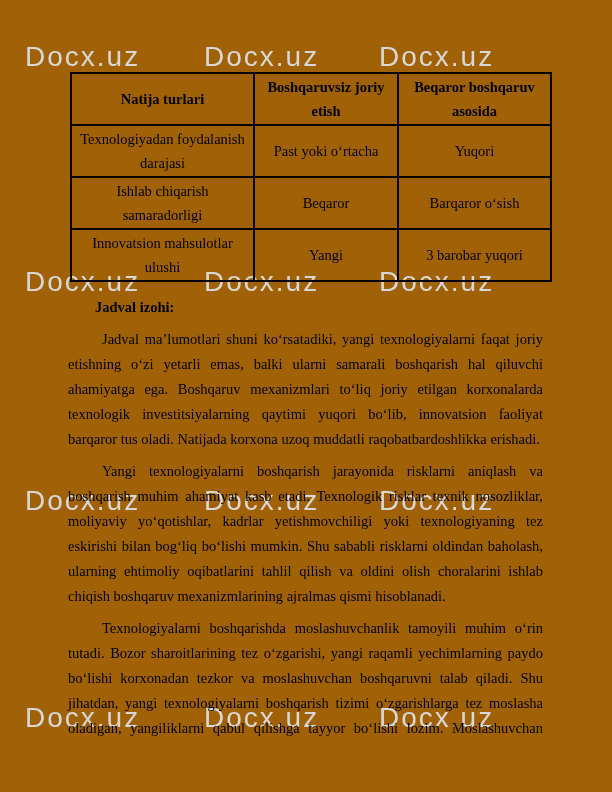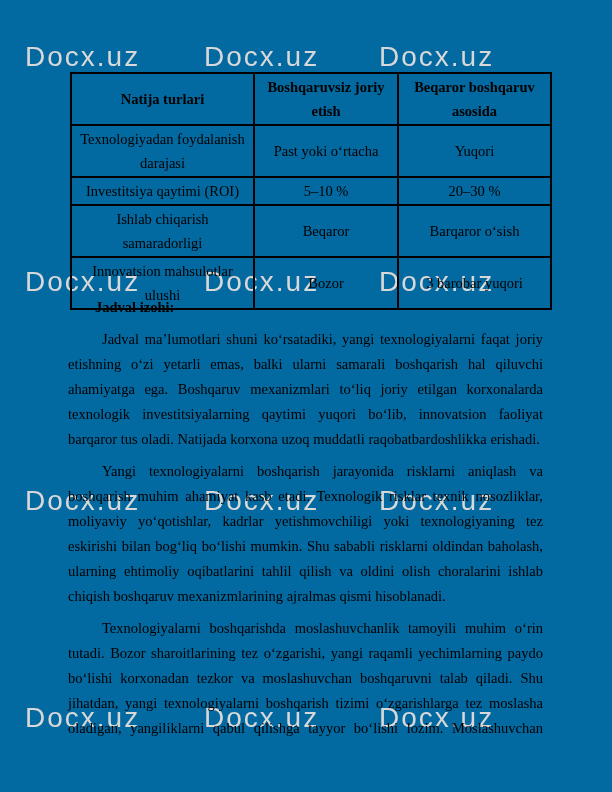--- a/index.html
+++ b/index.html
@@ -1,20 +1,20 @@
 <!DOCTYPE html>
 <html><head>
 <meta charset="utf-8">
 <style>
   html,body { margin:0; padding:0; background:#e9e9e9; }
   .page {
     position:relative;
     width:612px; height:792px;
     margin:0 auto;
-    background:#0369a1;
+    background:#a16207;
     overflow:hidden;
     font-family:"Liberation Serif","DejaVu Serif",serif;
     color:#000;
   }
   
   .wm-layer { position:absolute; inset:0; z-index:0; }
   .wm {
     position:absolute;
     font-family:"Liberation Sans","DejaVu Sans",sans-serif;
     font-size:28px;
@@ -111,33 +111,28 @@
           <th>Boshqaruvsiz joriy etish</th>
           <th>Beqaror boshqaruv asosida</th>
         </tr>
       </thead>
       <tbody>
         <tr class="r-1">
           <td>Texnologiyadan foydalanish darajasi</td>
           <td>Past yoki o‘rtacha</td>
           <td>Yuqori</td>
         </tr>
-        <tr class="r-2">
-          <td>Investitsiya qaytimi (ROI)</td>
-          <td>5–10 %</td>
-          <td>20–30 %</td>
-        </tr>
         <tr class="r-3">
           <td>Ishlab chiqarish samaradorligi</td>
           <td>Beqaror</td>
           <td>Barqaror o‘sish</td>
         </tr>
         <tr class="r-4">
           <td>Innovatsion mahsulotlar ulushi</td>
-          <td>Bozor</td>
+          <td>Yangi</td>
           <td>3 barobar yuqori</td>
         </tr>
       </tbody>
     </table>
 
     <div class="bodytext">
       <p class="note-heading">Jadval izohi:</p>
       <p class="para">Jadval ma’lumotlari shuni ko‘rsatadiki, yangi texnologiyalarni faqat joriy etishning o‘zi yetarli emas, balki ularni samarali boshqarish hal qiluvchi ahamiyatga ega. Boshqaruv mexanizmlari to‘liq joriy etilgan korxonalarda texnologik investitsiyalarning qaytimi yuqori bo‘lib, innovatsion faoliyat barqaror tus oladi. Natijada korxona uzoq muddatli raqobatbardoshlikka erishadi.</p>
       <p class="para">Yangi texnologiyalarni boshqarish jarayonida risklarni aniqlash va boshqarish muhim ahamiyat kasb etadi. Texnologik risklar texnik nosozliklar, moliyaviy yo‘qotishlar, kadrlar yetishmovchiligi yoki texnologiyaning tez eskirishi bilan bog‘liq bo‘lishi mumkin. Shu sababli risklarni oldindan baholash, ularning ehtimoliy oqibatlarini tahlil qilish va oldini olish choralarini ishlab chiqish boshqaruv mexanizmlarining ajralmas qismi hisoblanadi.</p>
       <p class="para continued">Texnologiyalarni boshqarishda moslashuvchanlik tamoyili muhim o‘rin tutadi. Bozor sharoitlarining tez o‘zgarishi, yangi raqamli yechimlarning paydo bo‘lishi korxonadan tezkor va moslashuvchan boshqaruvni talab qiladi. Shu jihatdan, yangi texnologiyalarni boshqarish tizimi o‘zgarishlarga tez moslasha oladigan, yangiliklarni qabul qilishga tayyor bo‘lishi lozim. Moslashuvchan</p>

